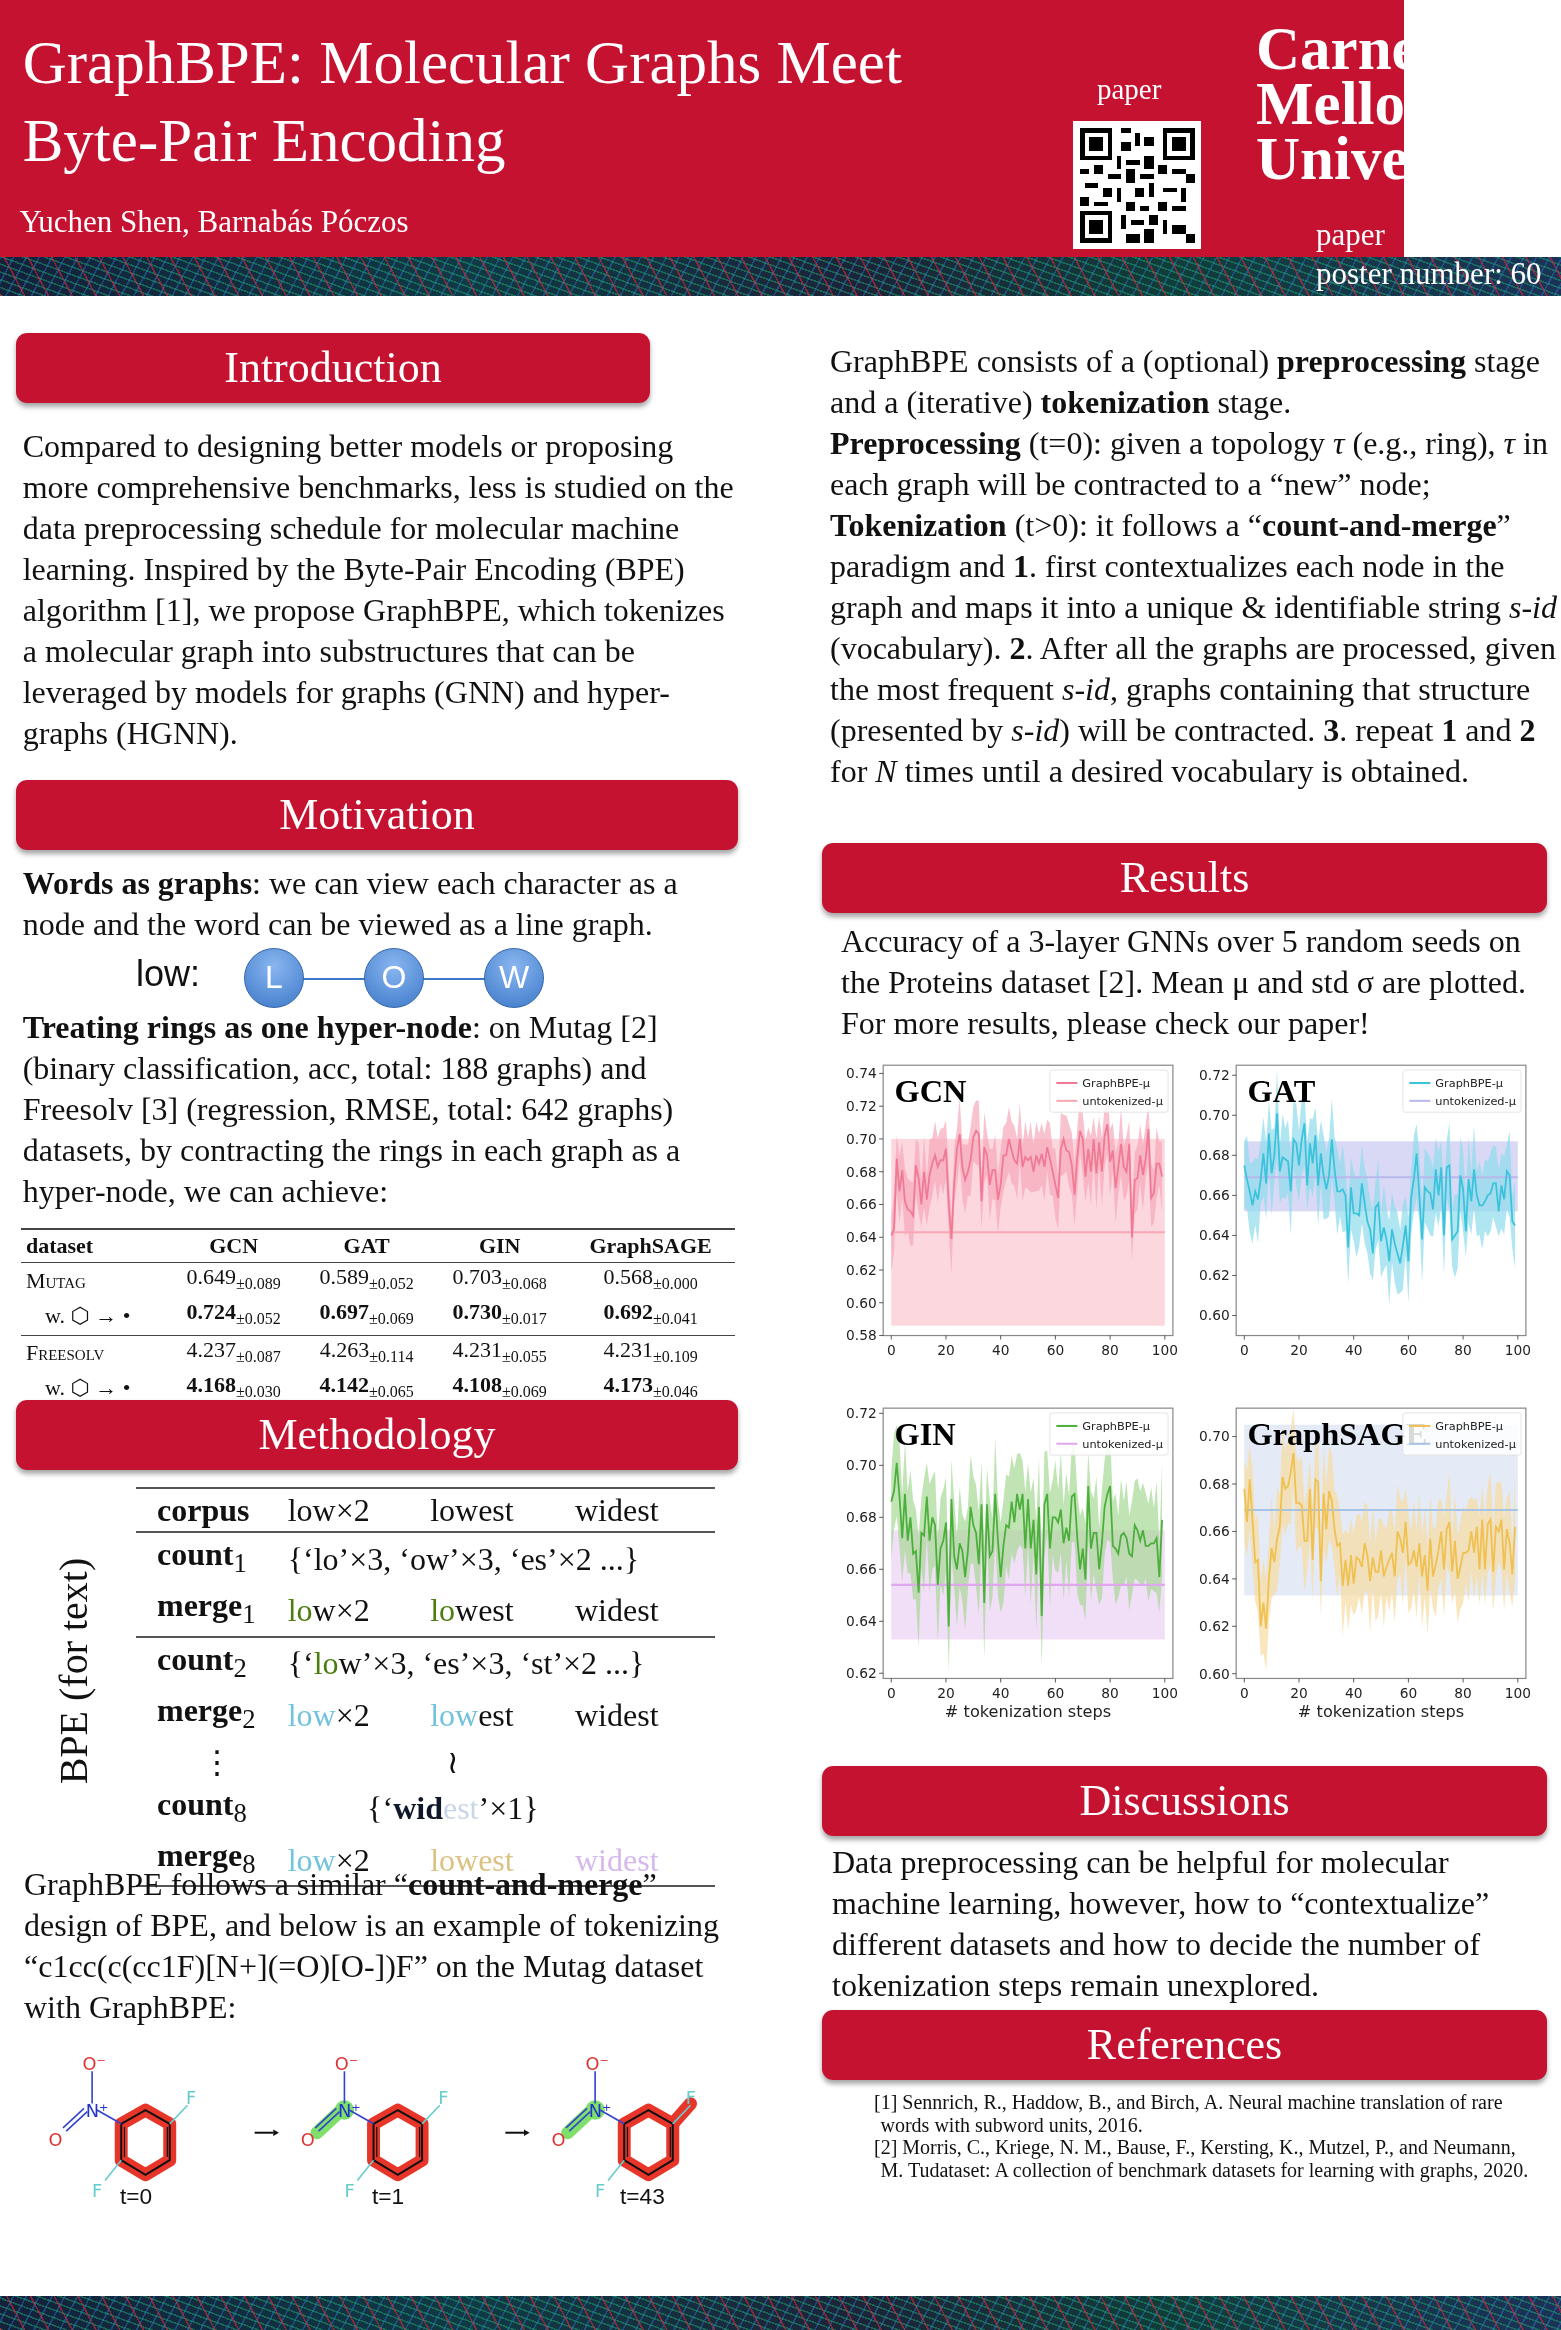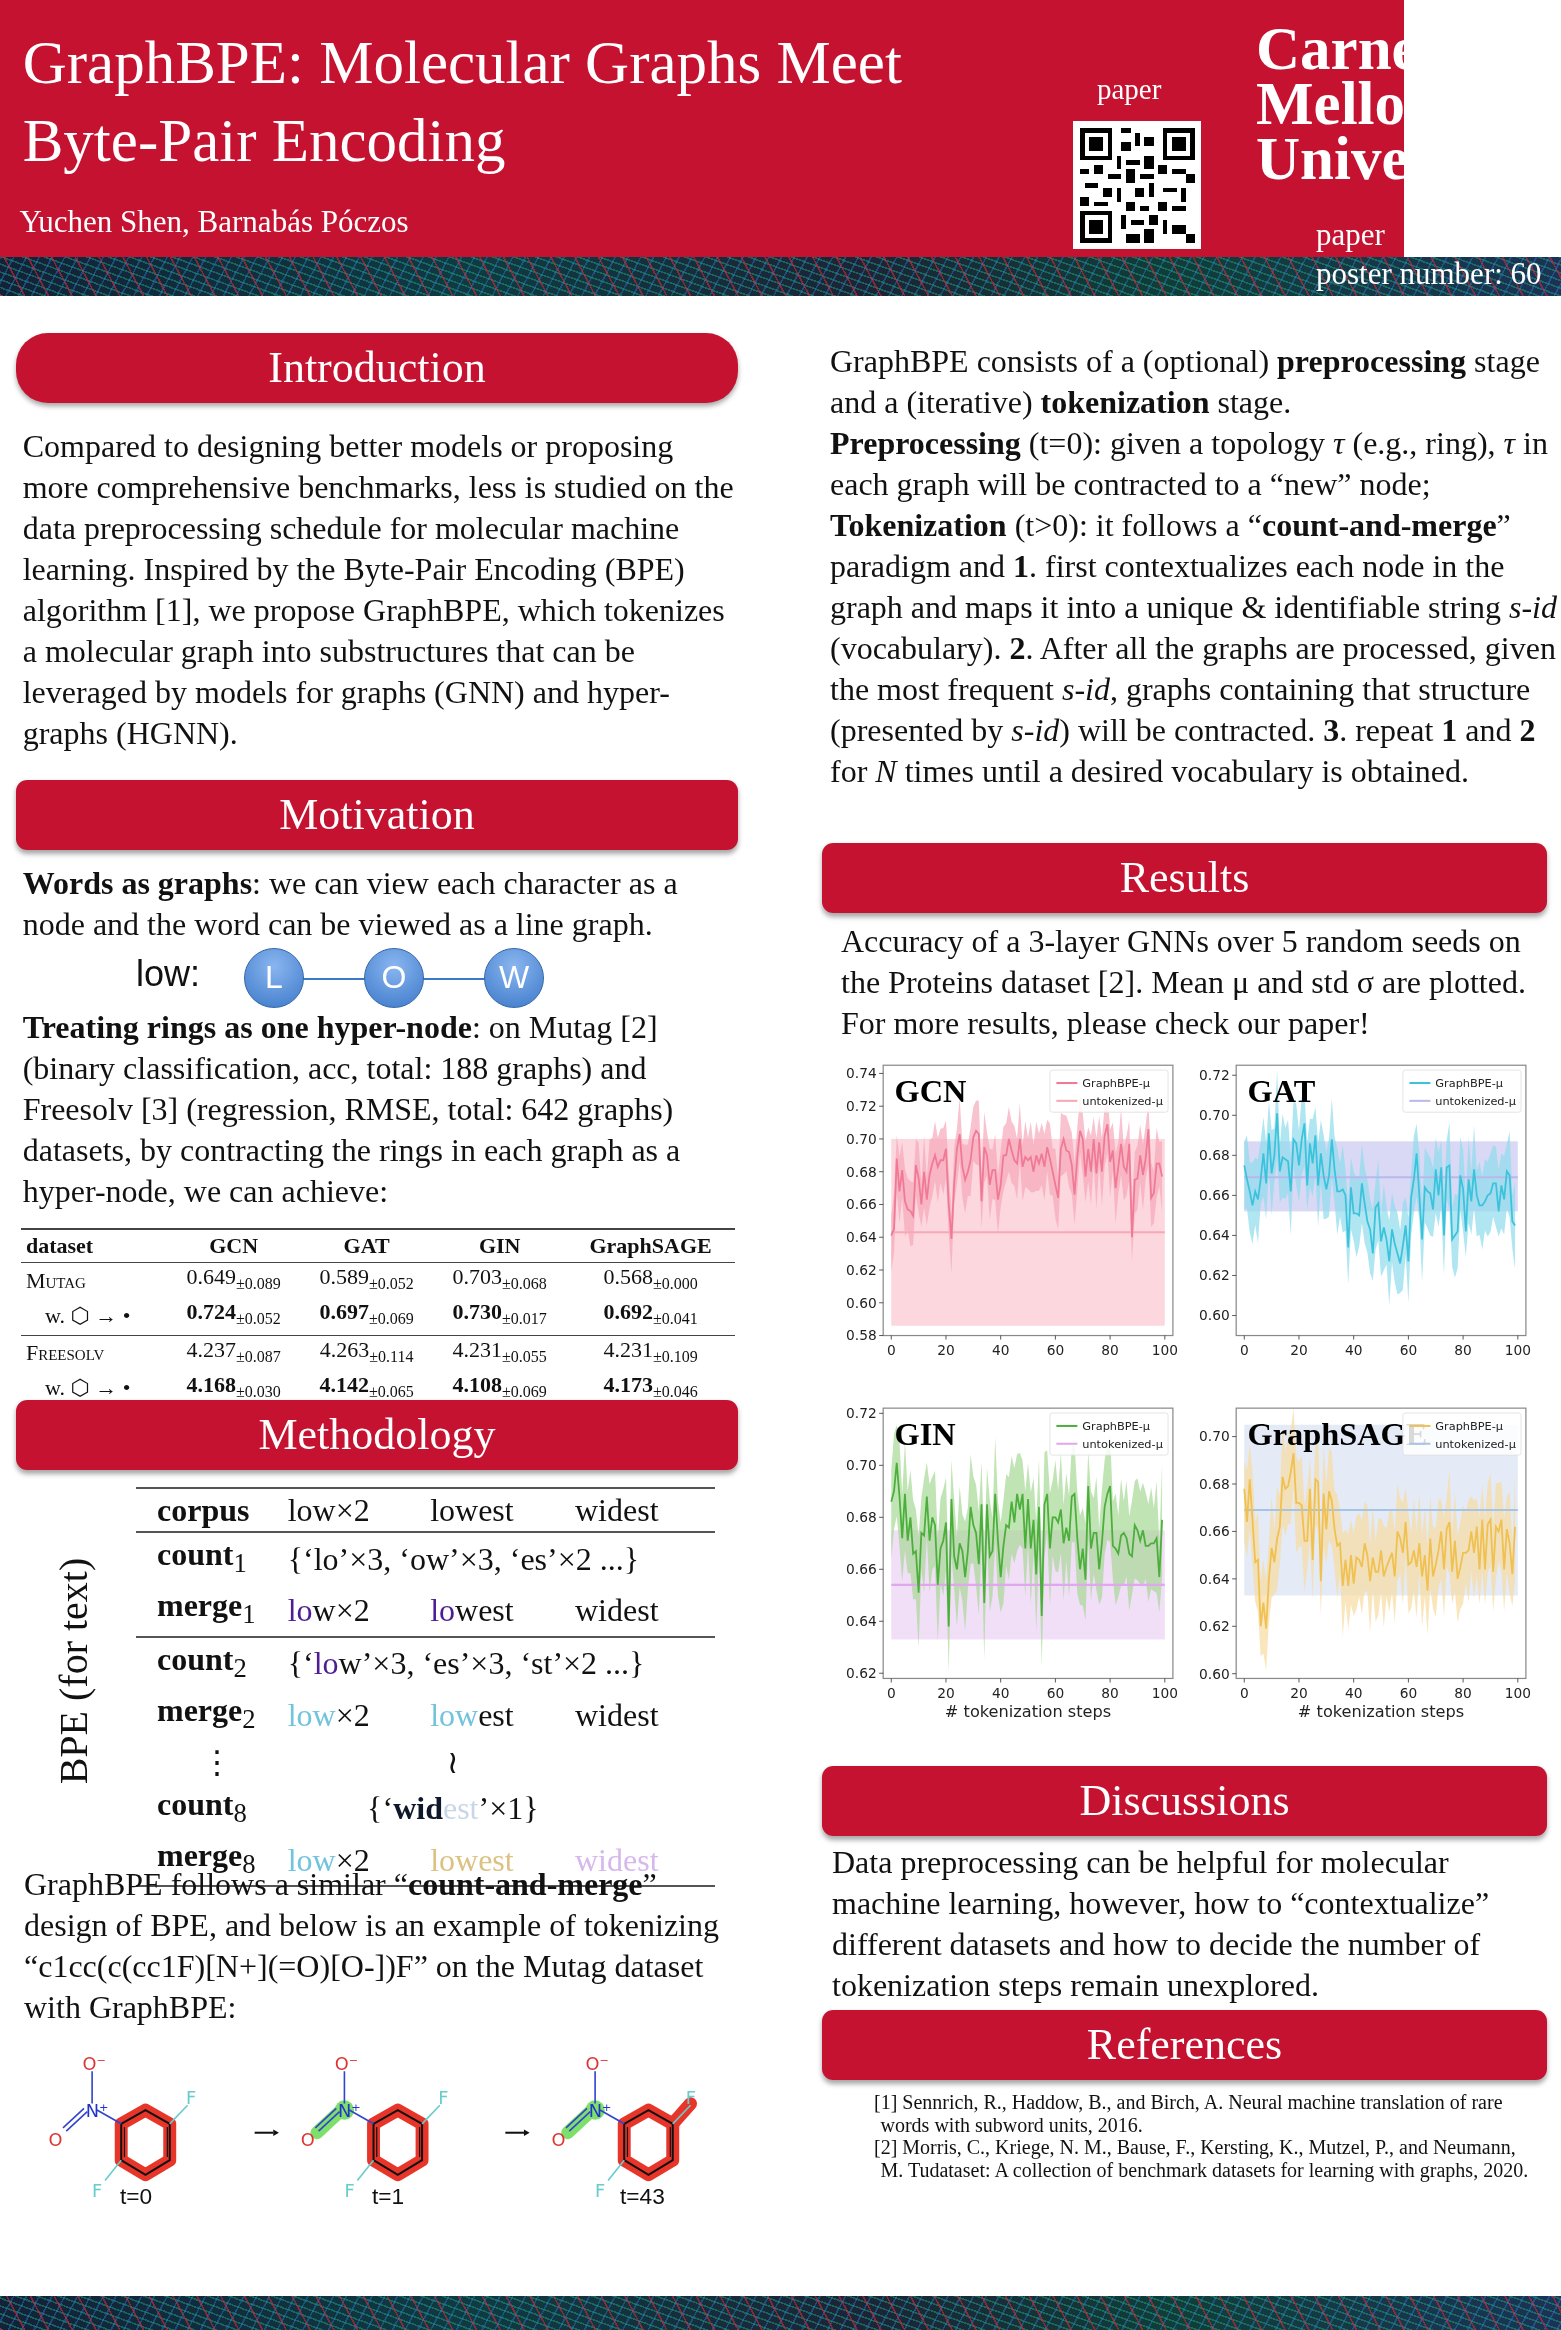--- a/index.html
+++ b/index.html
@@ -50,21 +50,21 @@
 
   
   .bpe-side { position: absolute; left: 40px; top: 1537px; width: 65px; height: 267px; }
   .bpe-side span { position: absolute; left: 50%; top: 50%; transform: translate(-50%,-50%) rotate(-90deg); white-space: nowrap; font-size: 40px; }
   table.bpe { position: absolute; left: 136px; top: 1487px; width: 579px; border-collapse: collapse; font-size: 32px; }
   table.bpe td { padding: 0 4.9px; line-height: 42px; white-space: nowrap; }
   table.bpe td.lbl { font-weight: bold; padding-left: 21px; }
   table.bpe tr.topline td { border-top: 2.4px solid #555; }
   table.bpe tr.midline td { border-top: 2.4px solid #555; }
   table.bpe tr.botline td { border-bottom: 2.4px solid #555; }
-  .c-pink { color: #4c1d95; margin-top: 16px; }
+  .c-pink { color: #4d7c0f; margin-top: 16px; }
   .c-blue { color: #72c3dc; }
   .c-gold { color: #dcc282; }
   .c-lav { color: #d6b8ec; }
   .c-green { color: #0f172a; }
   .c-pale { color: #c8d6e8; }
 
   
   .mols { position: absolute; left: 16px; top: 2047px; width: 728px; height: 186px; }
   .mol-label { position: absolute; top: 2183px; font-family: "Liberation Sans", sans-serif; font-size: 22.7px; }
 
@@ -142,21 +142,21 @@
   <div class="cmu">
     <div>Carnegie</div>
     <div>Mellon</div>
     <div>University</div>
   </div>
   <div class="paper-id">paper ID: 95</div>
 </div>
 <div class="plaid top"></div>
 <div class="poster-num">poster number: 60</div>
 
-<div class="sec-head" style="left:16px;top:333px;width:722px;border-radius:32px;">Introduction</div>
+<div class="sec-head" style="left:16px;top:333px;width:634px;">Introduction</div>
 <div class="para" style="left:22.7px;top:426px;width:712px;">Compared to designing better models or proposing more comprehensive benchmarks, less is studied on the data preprocessing schedule for molecular machine learning. Inspired by the Byte-Pair Encoding (BPE) algorithm [1], we propose GraphBPE, which tokenizes a molecular graph into substructures that can be leveraged by models for graphs (GNN) and hyper-graphs (HGNN).</div>
 
 <div class="sec-head" style="left:16px;top:780px;width:722px;">Motivation</div>
 <div class="para" style="left:22.7px;top:863px;width:712px;"><b>Words as graphs</b><span>: we can view each character as a node and the word can be viewed as a line graph.</span></div>
 
 <div class="lowgraph">
   <span class="lowlabel">low:</span>
   <div class="edge" style="left:146px;width:97px;"></div>
   <div class="edge" style="left:264px;width:99px;"></div>
   <div class="node" style="left:108px;">L</div>

